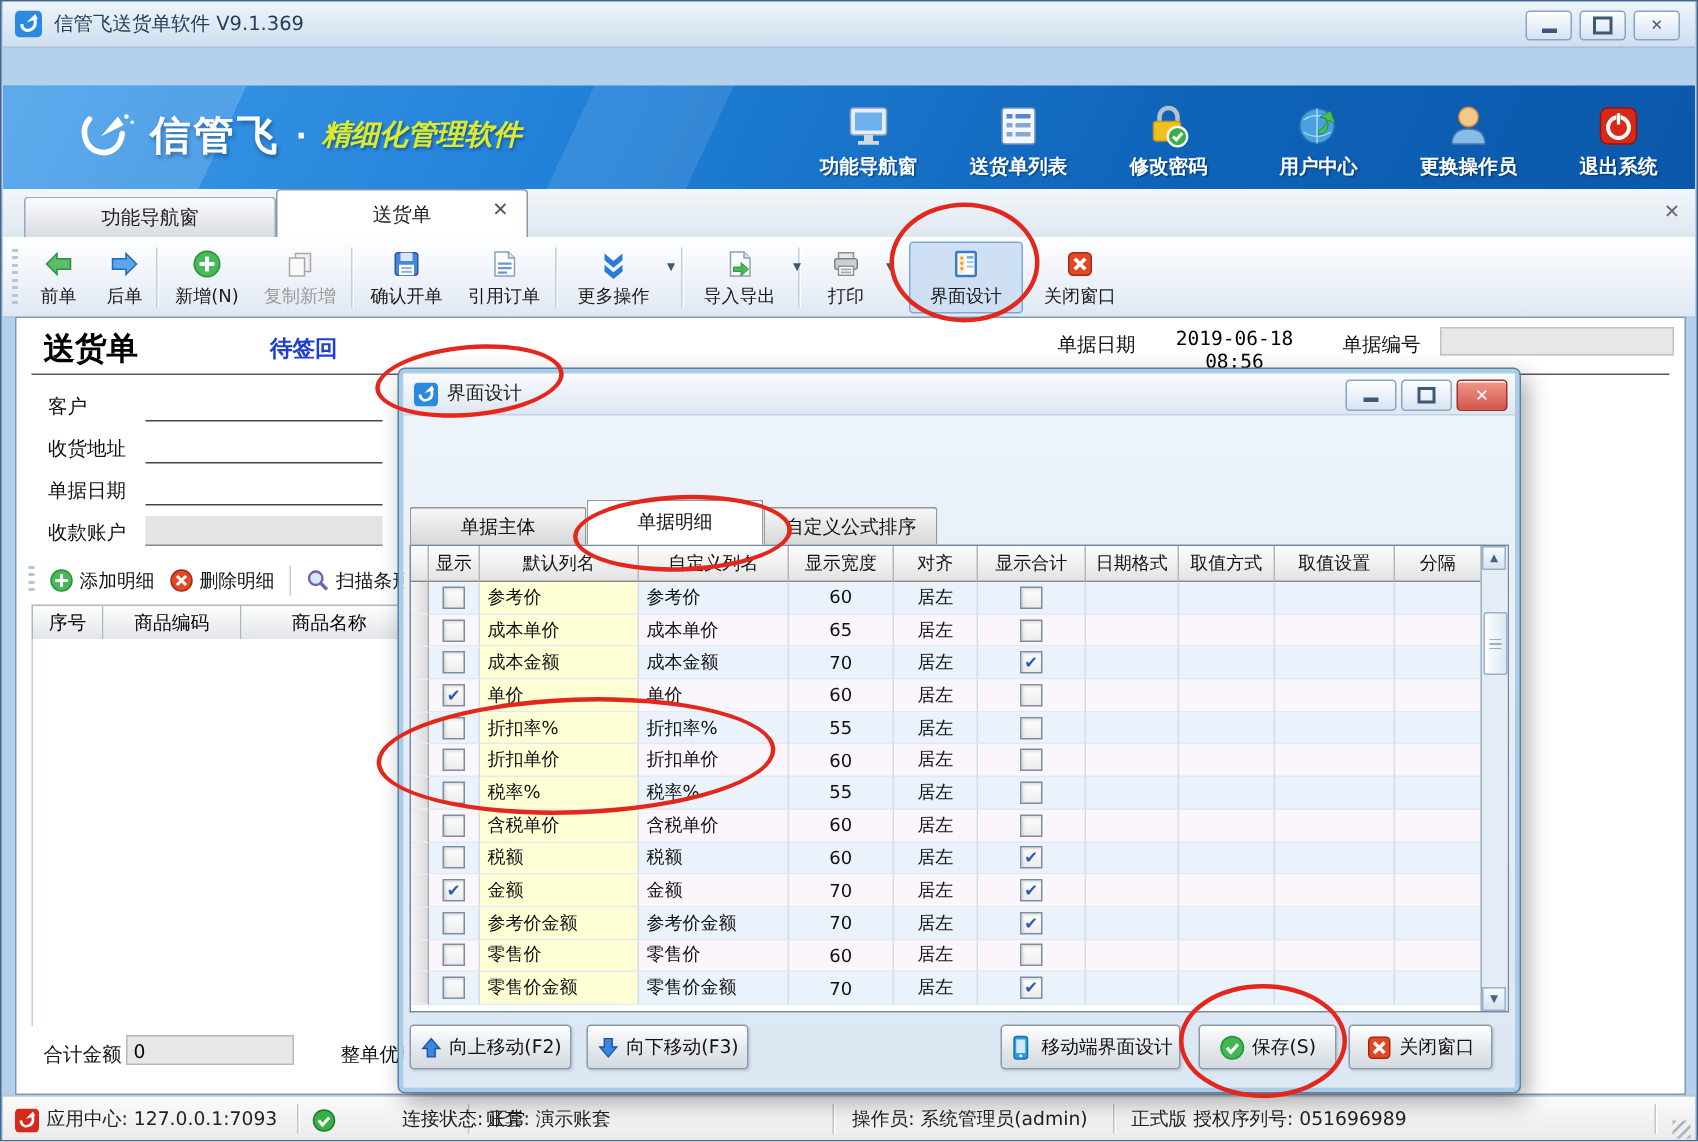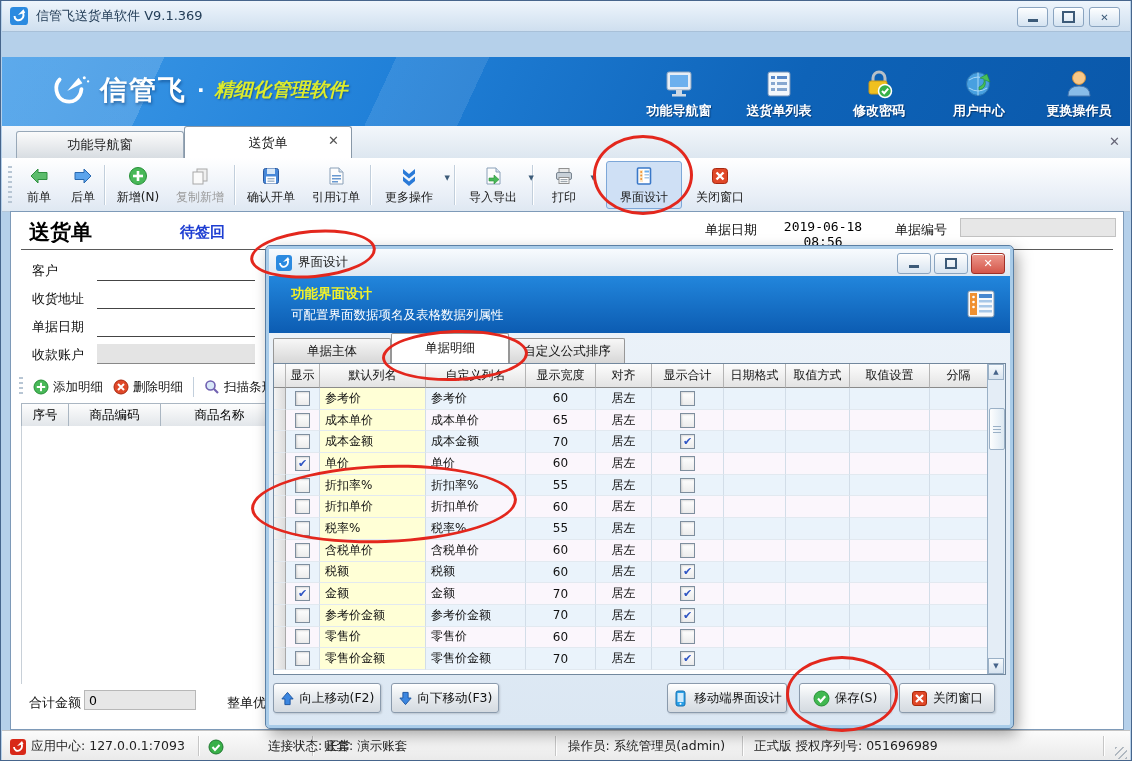--- a/index.html
+++ b/index.html
@@ -234,20 +234,31 @@
         </div>
         <div class="baction">
           <span class="bicon icon">
             <svg width="30" height="30" viewBox="0 0 30 30">
               <circle cx="15" cy="9" r="6.5" fill="#f8c888" stroke="#d09040"></circle>
               <path d="M4 27 q0 -10 11 -10 q11 0 11 10 z" fill="#88bce8" stroke="#4878b0"></path>
             </svg>
           </span>
           <span class="blabel">更换操作员</span>
         </div>
+        <div class="baction">
+          <span class="bicon icon">
+            <svg width="30" height="30" viewBox="0 0 30 30">
+              <rect x="3" y="3" width="24" height="24" rx="5" fill="#d82818" stroke="#9c1008"></rect>
+              <circle cx="15" cy="16" r="7" fill="none" stroke="#fff" stroke-width="2.6"></circle>
+              <rect x="13.6" y="5" width="2.8" height="9" fill="#d82818"></rect>
+              <rect x="13.9" y="6.5" width="2.2" height="7.5" fill="#fff"></rect>
+            </svg>
+          </span>
+          <span class="blabel">退出系统</span>
+        </div>
       </div>
   </div>
 
   <div class="tabstrip">
     <div class="tabs" id="tabs">
         <div class="tab">
           <span>功能导航窗</span>
         </div>
         <div class="tab active">
           <span>送货单</span>
@@ -494,37 +505,20 @@
       <div class="dwbtns">
         <div class="dwbtn">
             <span class="mingl"></span>
           </div>
         <div class="dwbtn">
             <span class="maxgl"></span>
           </div>
         <div class="dwbtn close">✕</div>
       </div>
     </div>
-    <div class="dlg-banner">
-      <div class="bt1">功能界面设计</div>
-      <div class="bt2">可配置界面数据项名及表格数据列属性</div>
-      <span class="bicon icon">
-          <svg width="30" height="30" viewBox="0 0 30 30">
-            <rect x="2" y="2" width="26" height="26" rx="2" fill="#f8fafc" stroke="#7e96ae"></rect>
-            <rect x="4" y="4" width="7" height="22" fill="#f09030"></rect>
-            <circle cx="7.5" cy="8" r="1.3" fill="#fff"></circle>
-            <circle cx="7.5" cy="13" r="1.3" fill="#fff"></circle>
-            <circle cx="7.5" cy="18" r="1.3" fill="#fff"></circle>
-            <rect x="13" y="5" width="13" height="4" fill="#4888d0"></rect>
-            <rect x="13" y="11" width="13" height="2.5" fill="#a8c8e8"></rect>
-            <rect x="13" y="16" width="13" height="2.5" fill="#a8c8e8"></rect>
-            <rect x="13" y="21" width="13" height="2.5" fill="#a8c8e8"></rect>
-          </svg>
-        </span>
-    </div>
     <div class="dlg-tabs" id="dlgtabs">
         <div class="dtab" style="width: 118px;">单据主体</div>
         <div class="dtab active" style="width: 118px;">单据明细</div>
         <div class="dtab" style="width: 116px;">自定义公式排序</div>
       </div>
     <div class="grid">
       <div id="ghead">
           <div class="ghead">
             <div class="hc" style="width: 12px;"></div>
             <div class="hc" style="width: 34px;">显示</div>

